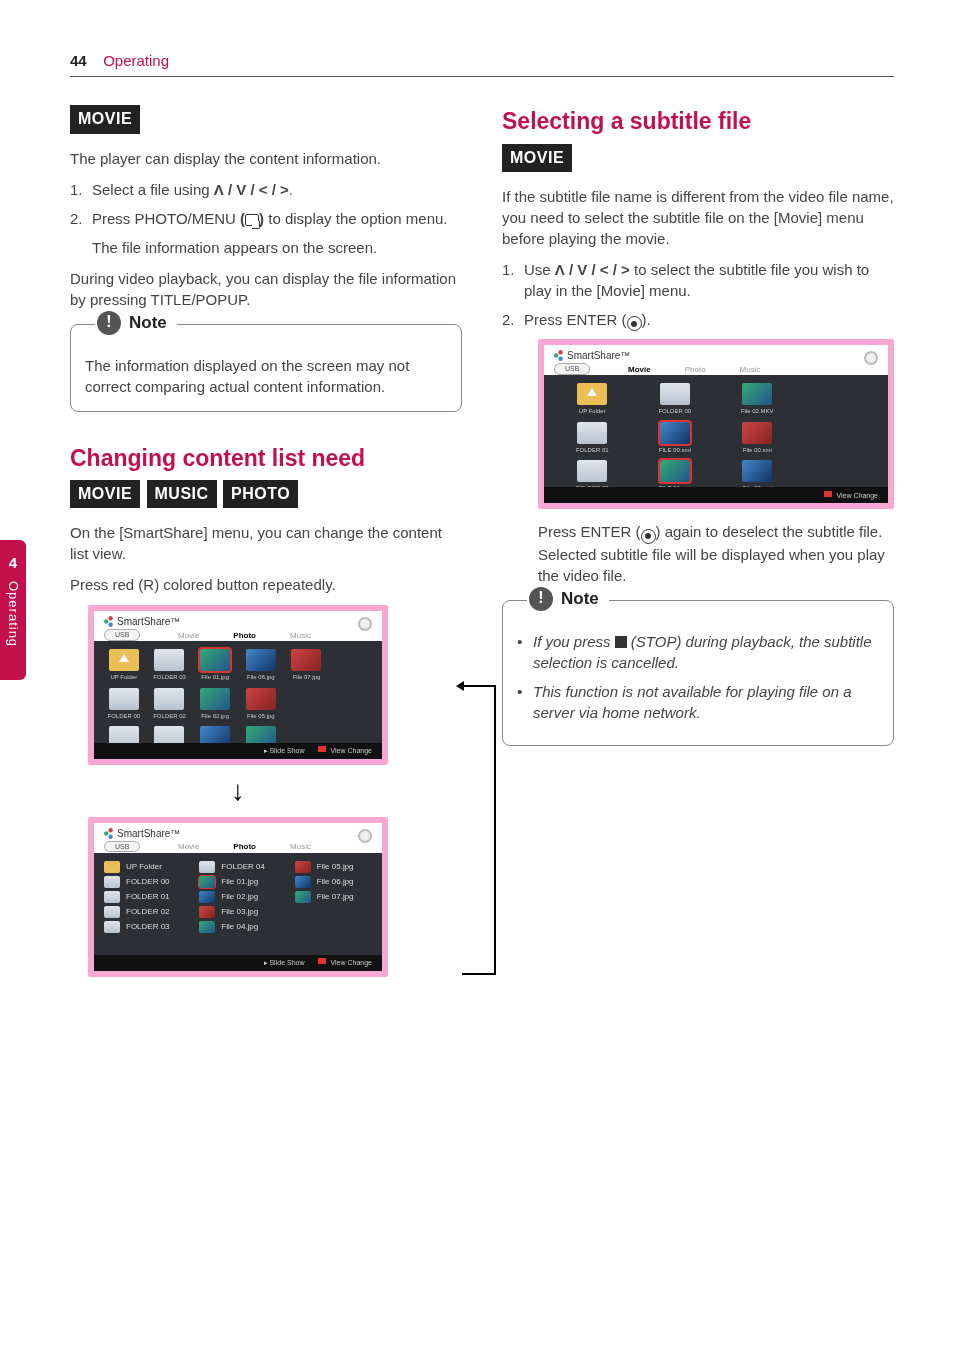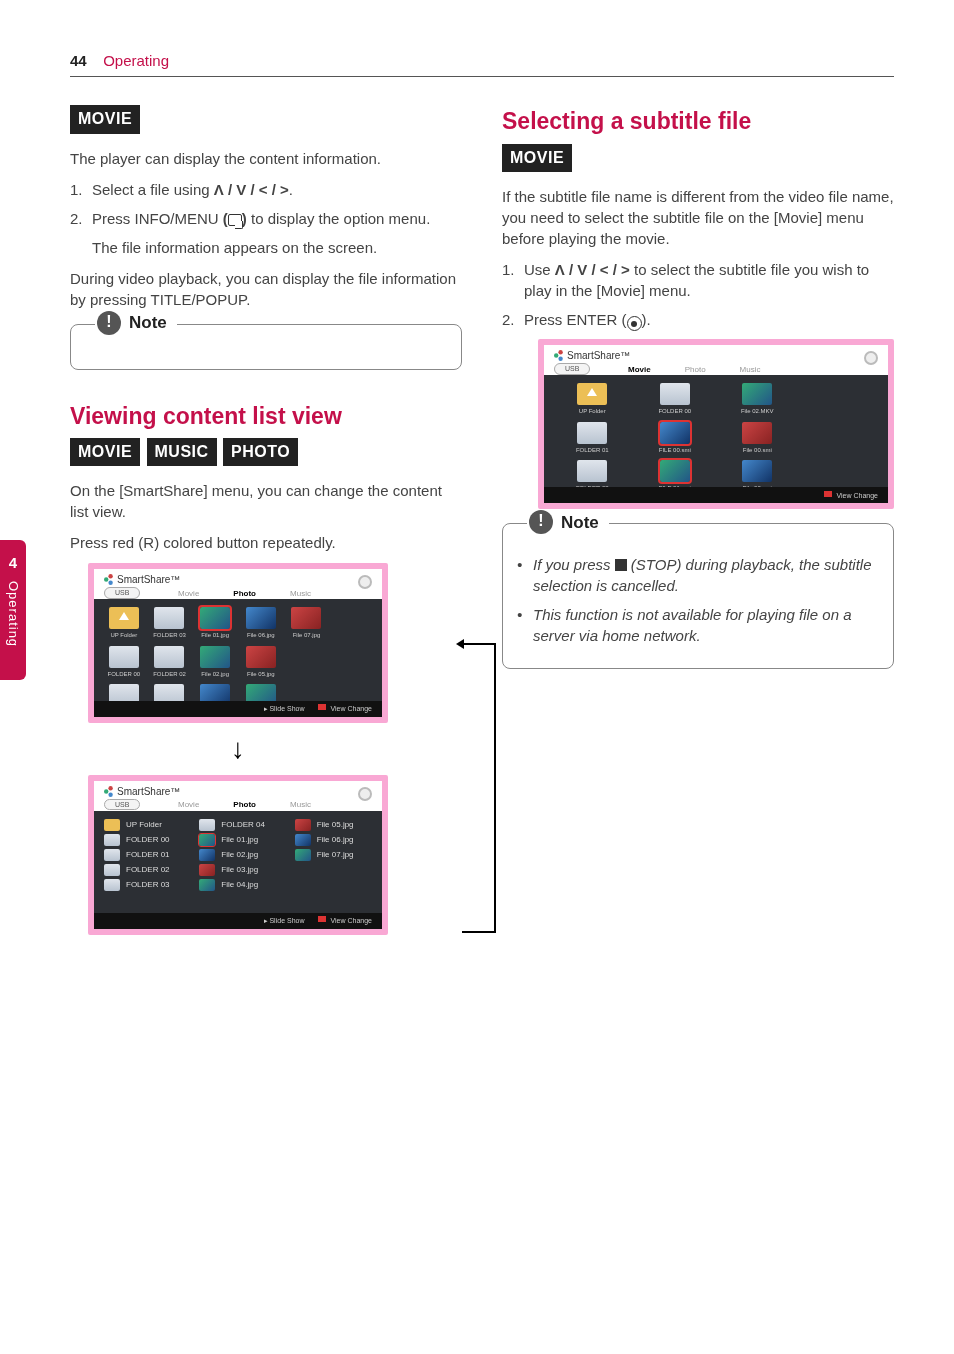--- a/index.html
+++ b/index.html
@@ -235,36 +235,37 @@
 
     <div class="tags">
       <span class="tag">MOVIE</span>
     </div>
     <p class="body">The player can display the content information.</p>
     <ol class="steps">
       <li>
         <span>Select a file using </span><span class="nav-sym">Λ / V / &lt; / &gt;</span><span>.</span>
       </li>
       <li>
-        <span>Press INFO/MENU </span><b>(</b><span class="info-sym"></span><b>)</b><span> to display the option menu.</span>
+        <span>Press PHOTO/MENU </span><b>(</b><span class="info-sym"></span><b>)</b><span> to display the option menu.</span>
       </li>
     </ol>
     <p class="indent">The file information appears on the screen.</p>
     <p class="body">During video playback, you can display the file information by pressing TITLE/POPUP.</p>
 
     <div class="note-box">
       <div class="note-label">
         <span class="note-circle">!</span>
         <span class="note-title">Note</span>
       </div>
+      <div>The information displayed on the screen may not correct comparing actual content information.</div>
     </div>
 
     <div class="block-gap"></div>
 
-    <h2 class="sect">Viewing content list view</h2>
+    <h2 class="sect">Changing content list need</h2>
     <div class="tags">
       <span class="tag">MOVIE</span>
       <span class="tag">MUSIC</span>
       <span class="tag">PHOTO</span>
     </div>
     <p class="body">On the [SmartShare] menu, you can change the content list view.</p>
     <p class="body">Press red (R) colored button repeatedly.</p>
 
     <div class="diag-wrap">
       <div class="diag-box">
@@ -527,20 +528,23 @@
                 <div class="ss-lab">File 00.smi</div>
               </div>
             <div class="ss-cell"></div>
           </div>
         </div>
         <div class="ss-foot">
           <span class="vc">View Change</span>
         </div>
       </div>
 
+      <p class="body" style="margin-top:12px">
+        <span>Press ENTER (</span><span class="enter-sym"></span><span>) again to deselect the subtitle file. Selected subtitle file will be displayed when you play the video file.</span>
+      </p>
     </div>
 
     <div class="note-box">
       <div class="note-label">
         <span class="note-circle">!</span>
         <span class="note-title">Note</span>
       </div>
       <ul>
         <li>
           <span>If you press </span><span class="stop-sym"></span><span> (STOP) during playback, the subtitle selection is cancelled.</span>

